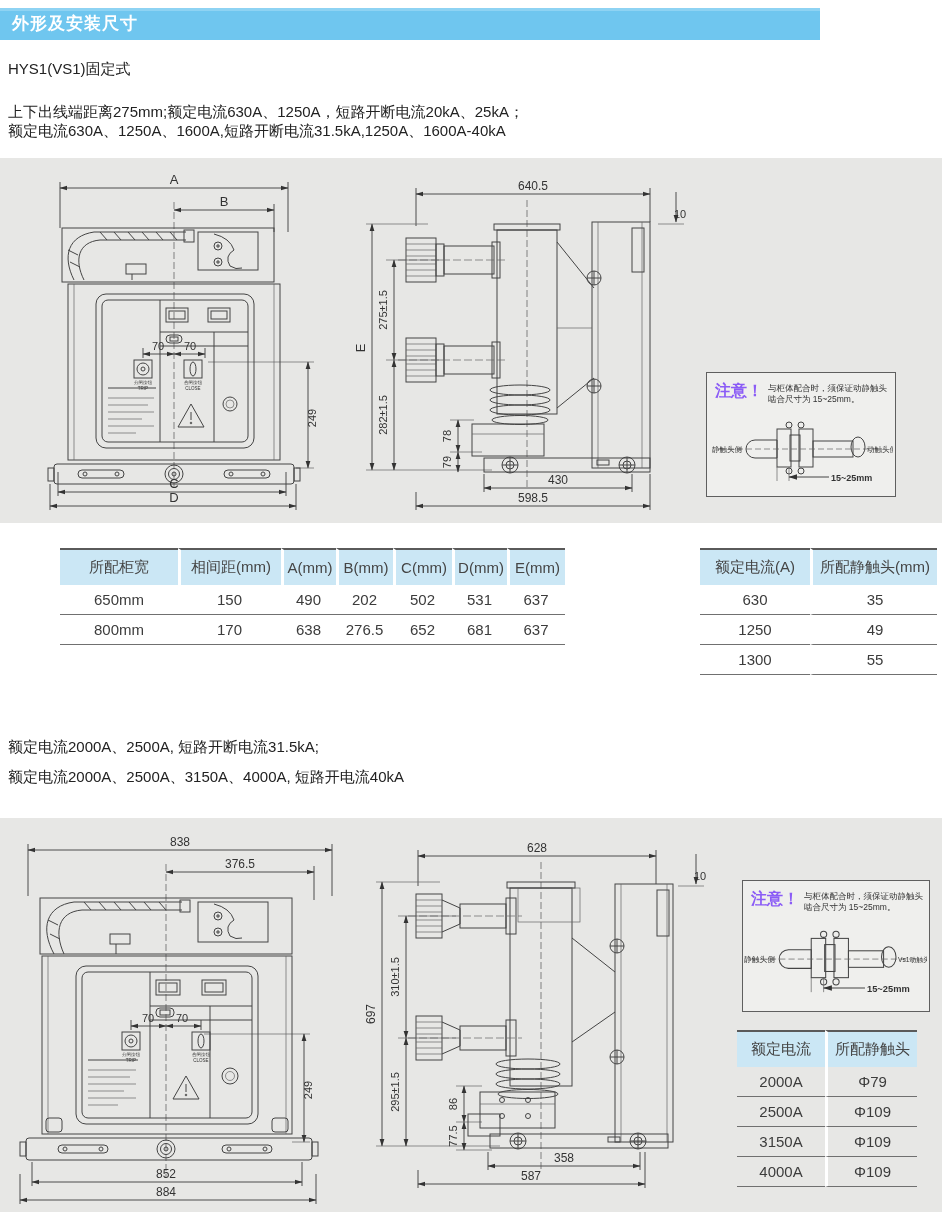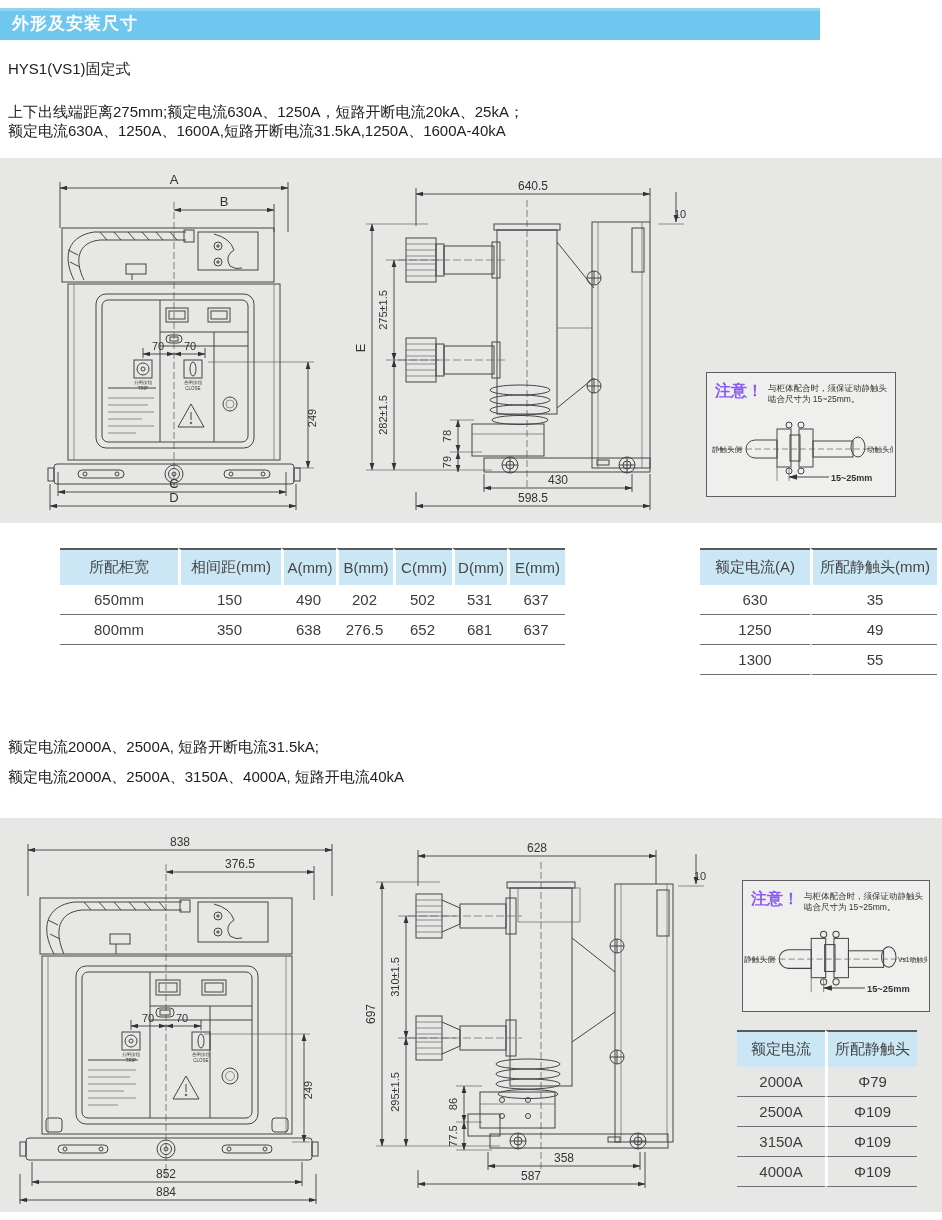--- a/index.html
+++ b/index.html
@@ -321,21 +321,21 @@
       <td>650mm</td>
           <td>150</td>
       <td>490</td>
           <td>202</td>
       <td>502</td>
           <td>531</td>
       <td>637</td>
     </tr>
     <tr>
       <td>800mm</td>
-          <td>350</td>
+          <td>170</td>
       <td>638</td>
           <td>276.5</td>
       <td>652</td>
           <td>681</td>
       <td>637</td>
     </tr>
   </tbody>
     </table>
 
   <table class="abs dtable split" style="left:700px;top:548px;width:237px;">

